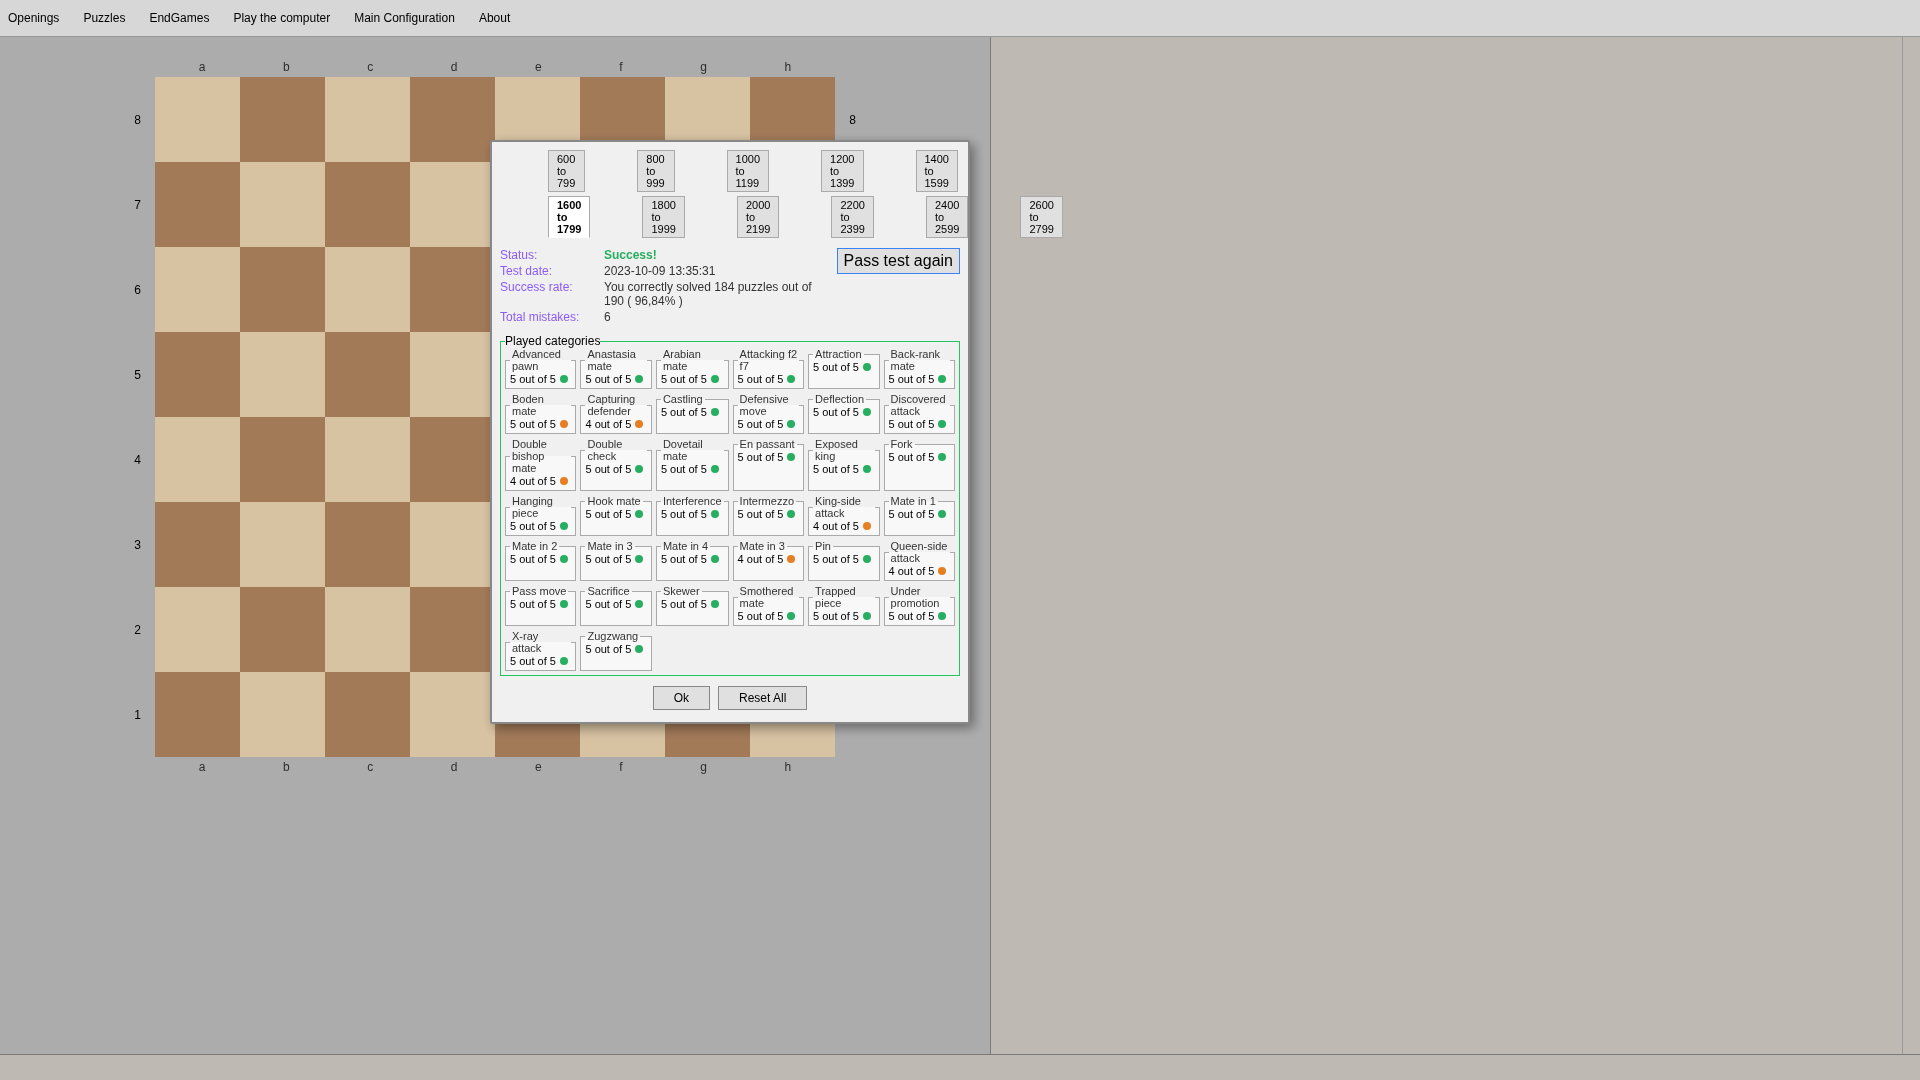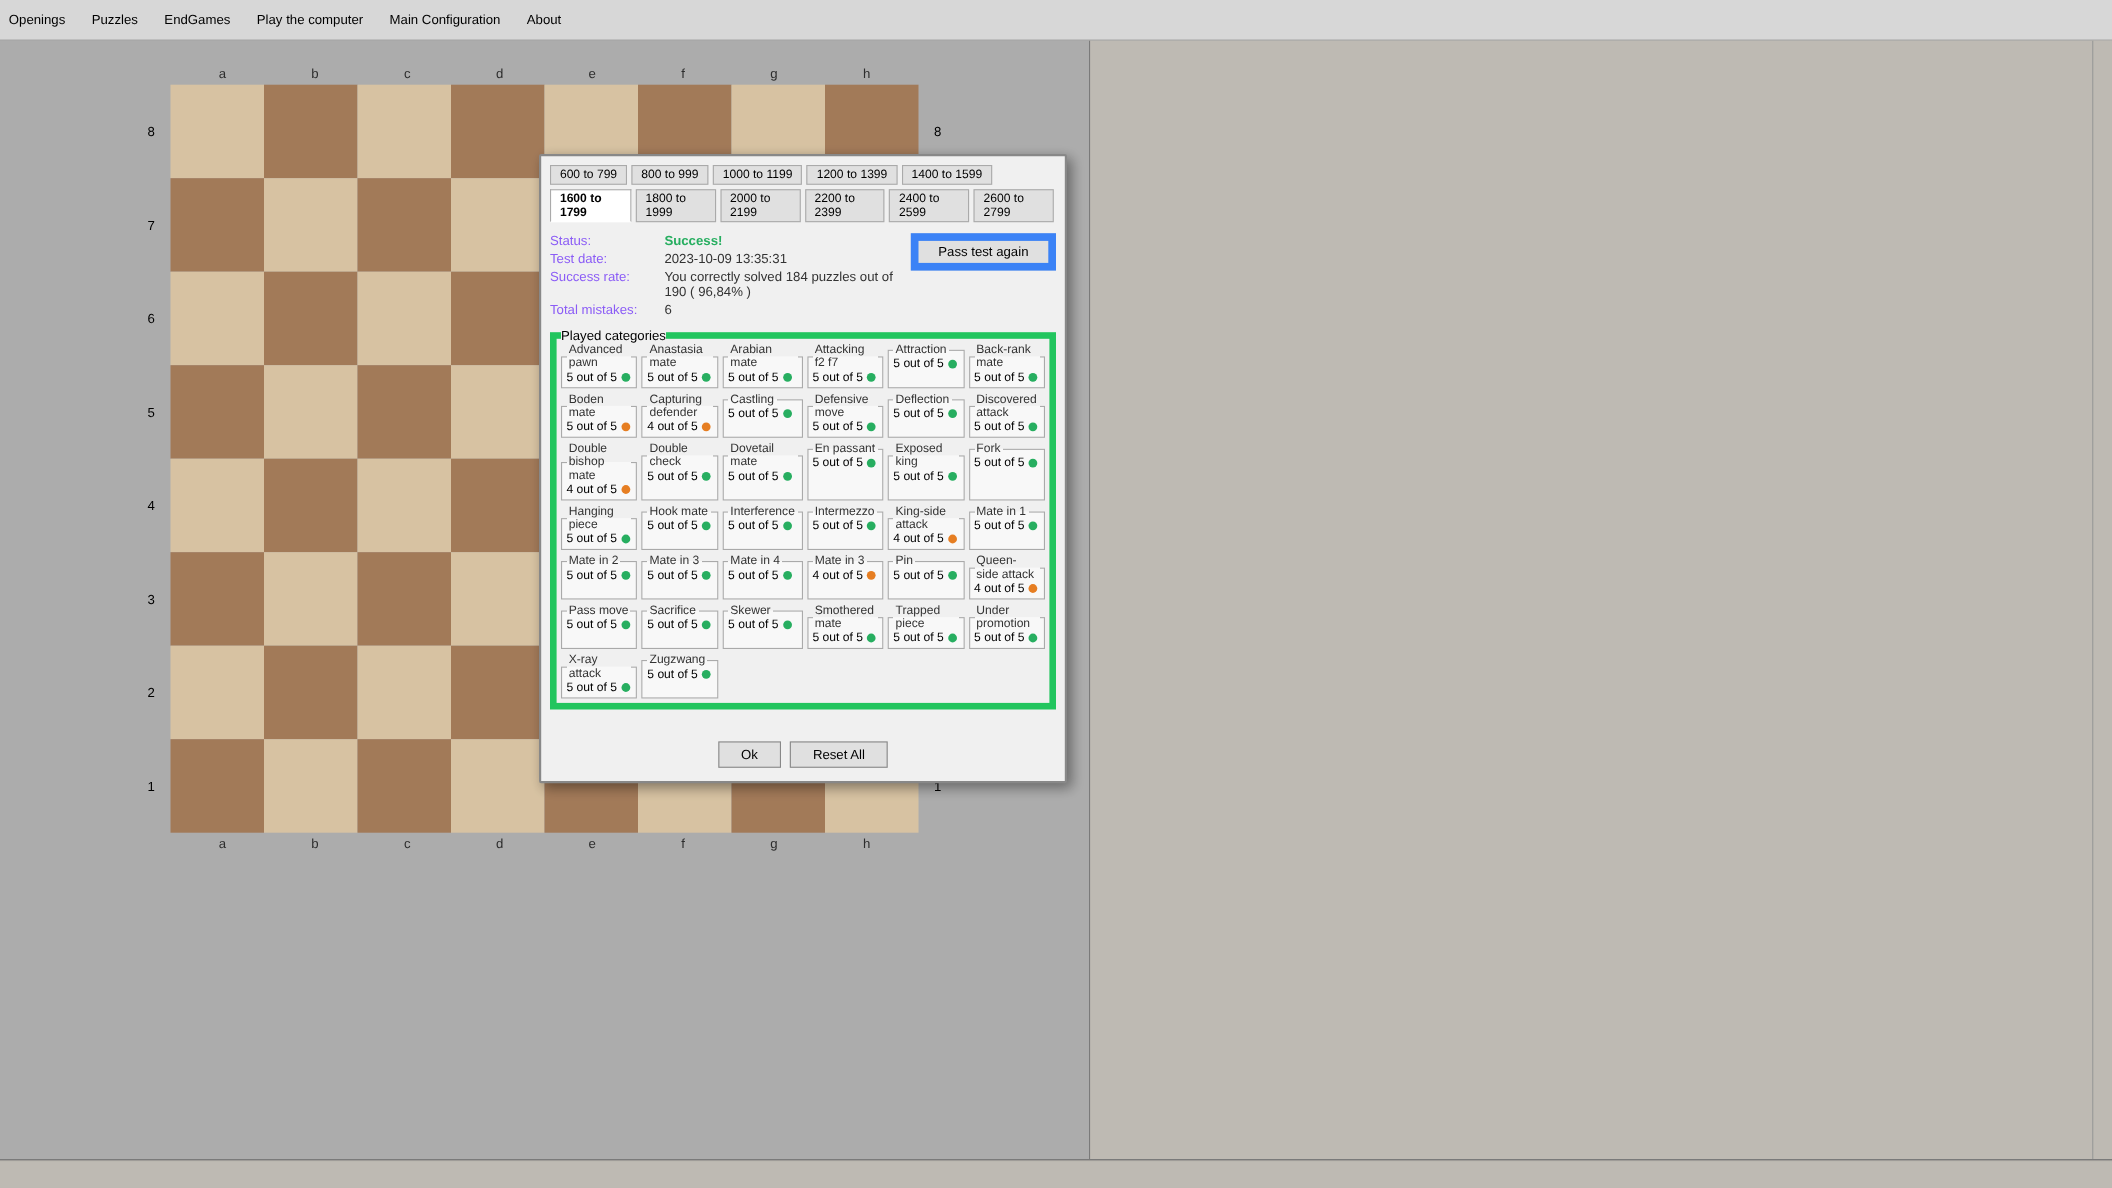--- a/index.html
+++ b/index.html
@@ -154,20 +154,21 @@
     }
 
     .rating-tab {
       border: 1px solid #aaa;
       background: #e0e0e0;
       padding: 2px 8px;
       font-size: 11px;
       cursor: pointer;
       margin-right: 2px;
       margin-bottom: 2px;
+      margin-left: 48px;
     }
 
     .rating-tab.active {
       background: #fff;
       border-bottom: 1px solid #fff;
       font-weight: bold;
     }
 
     
     #info-section {
@@ -197,32 +198,32 @@
       color: #333;
     }
 
     .status-success {
       color: #27ae60;
       font-weight: bold;
     }
 
     #pass-test-btn {
       background: #e0e0e0;
-      border: 7px solid #3b82f6;
-      padding: 3px 18px;
+      border: 1px solid #3b82f6;
+      padding: 3px 6px;
       cursor: pointer;
-      font-size: 12px;
+      font-size: 16px;
       white-space: nowrap;
     }
 
     
     #categories-section {
-      border: 6px solid #22c55e;
+      border: 1px solid #22c55e;
       padding: 4px;
-      margin-bottom: 25px;
+      margin-bottom: 6px;
     }
 
     #categories-grid {
       display: grid;
       grid-template-columns: repeat(6, 1fr);
       gap: 4px;
       margin-top: -4px;
     }
 
     .category-box {

